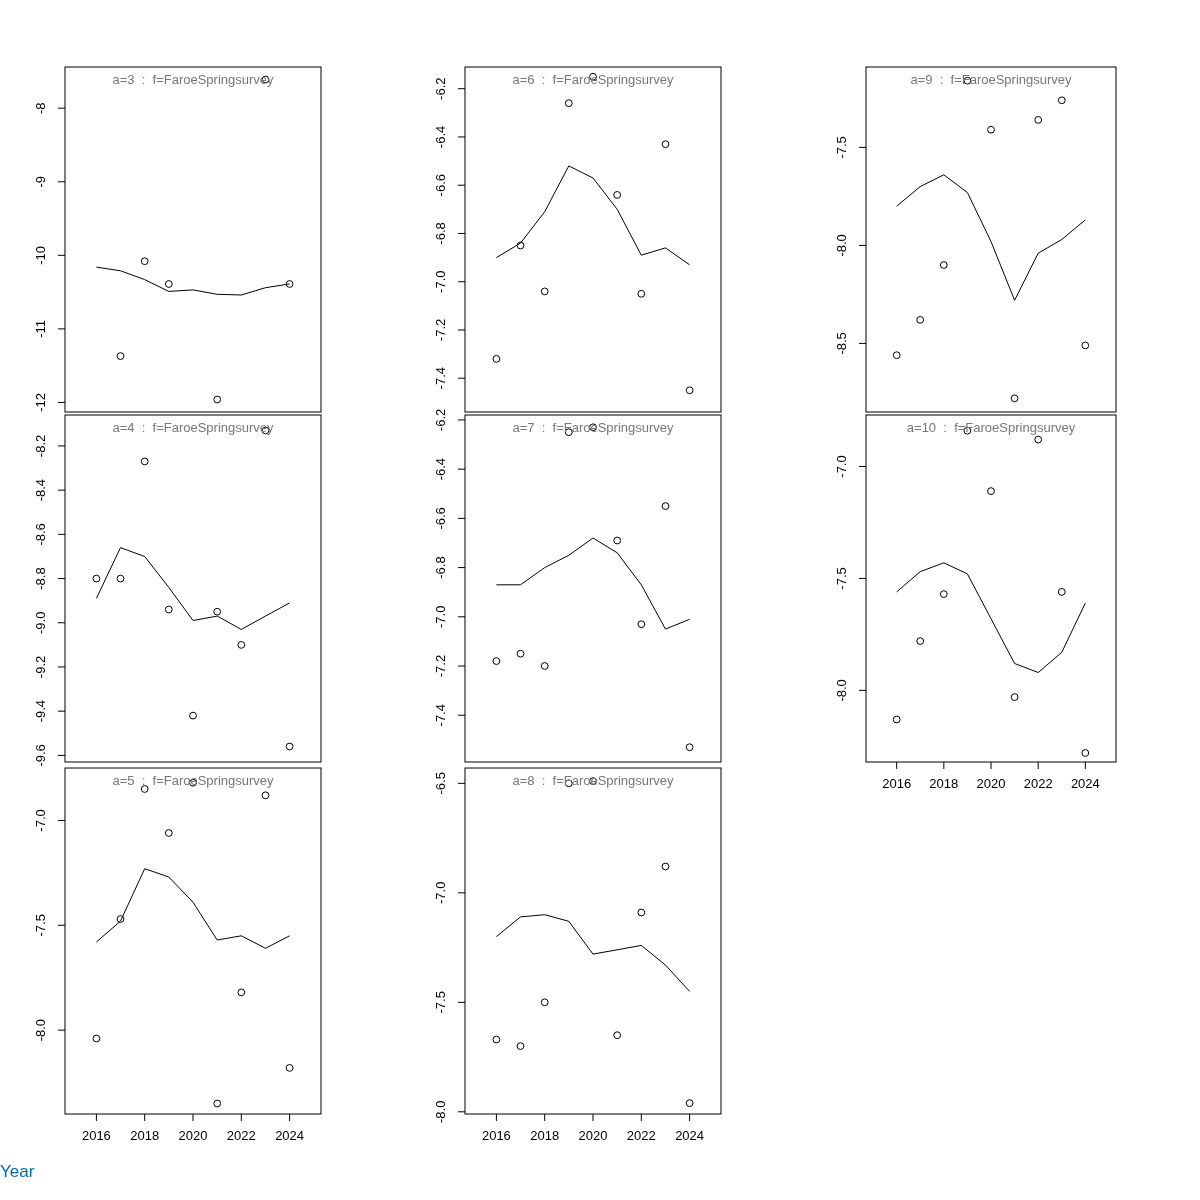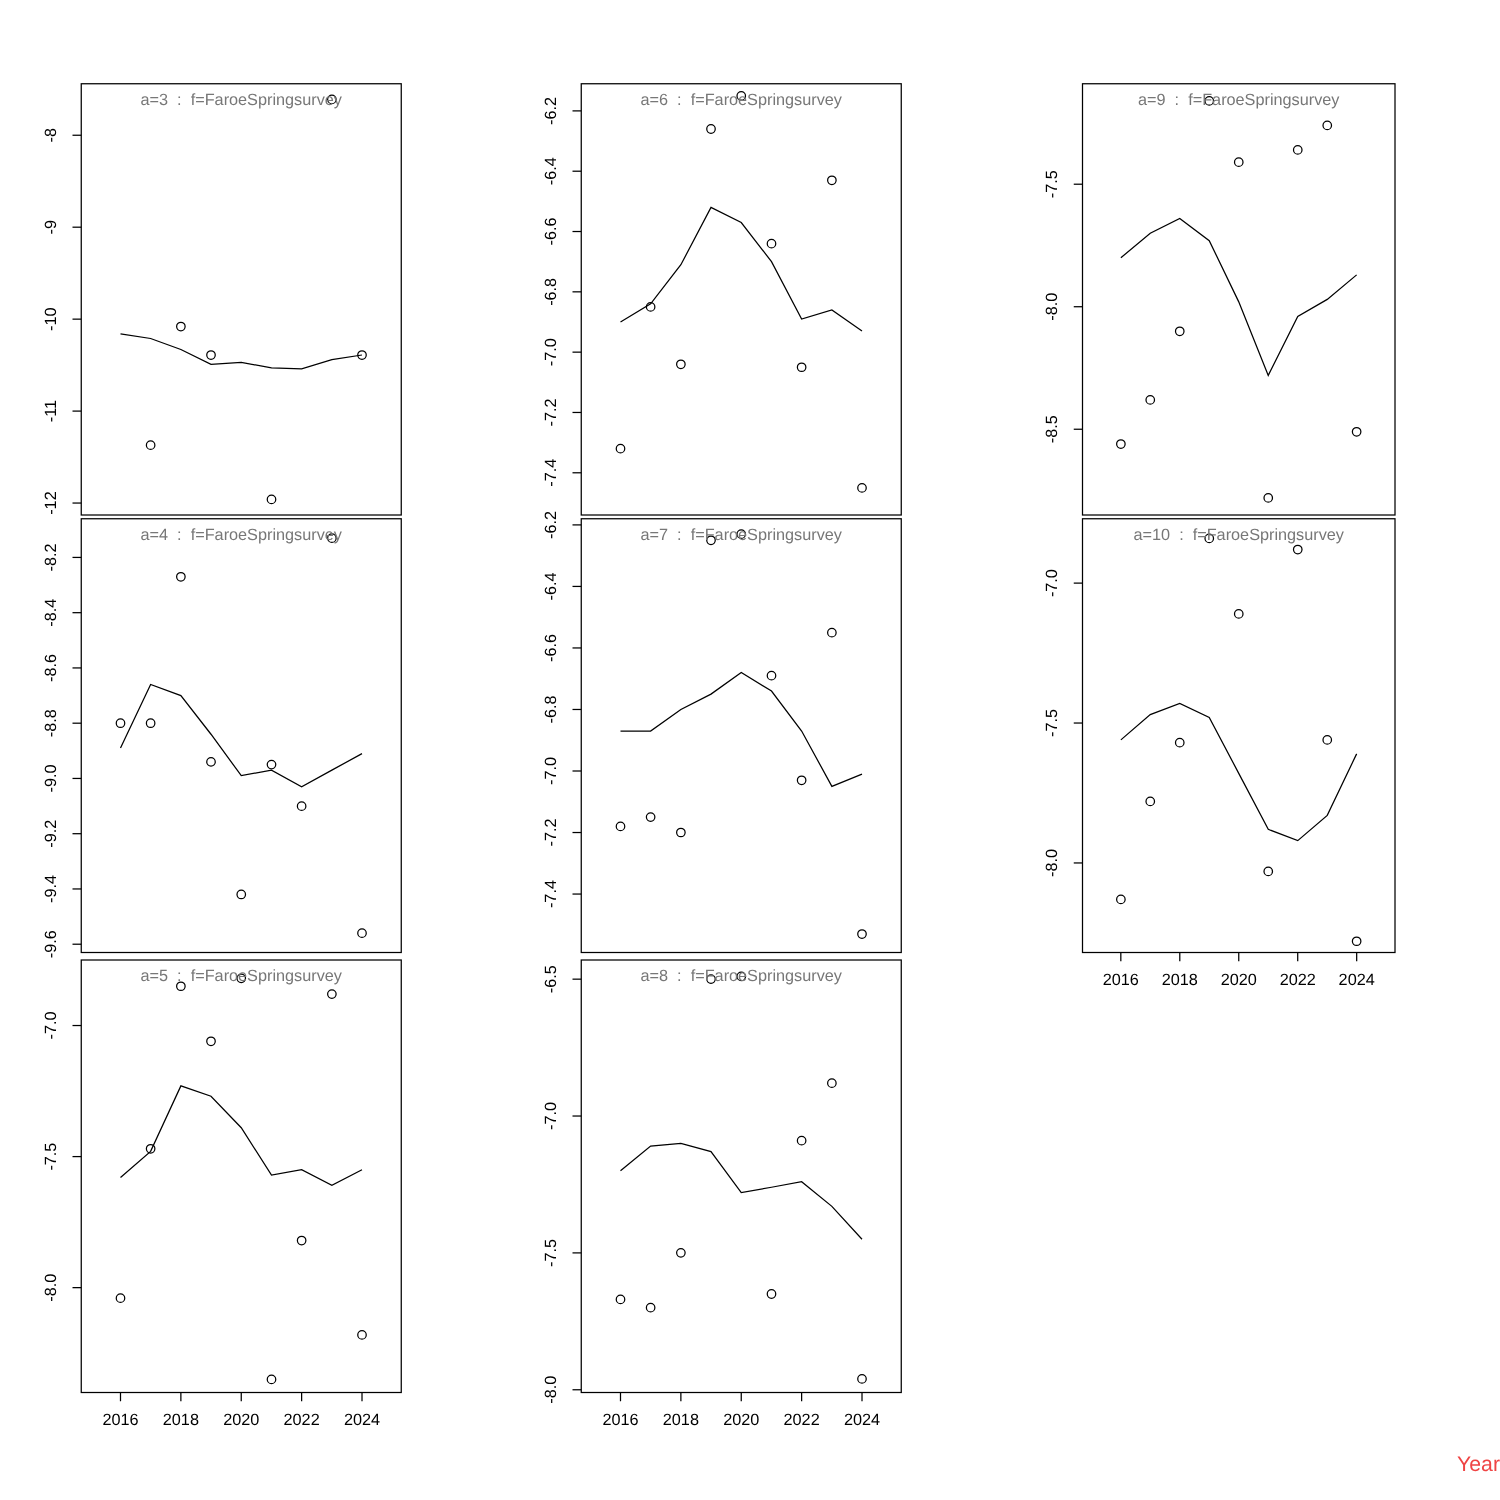--- a/index.html
+++ b/index.html
@@ -5,22 +5,22 @@
   html,body{margin:0;padding:0;background:#ffffff;}
   .figure{position:relative;width:1200px;height:1200px;background:#ffffff;overflow:hidden;
           font-family:"Liberation Sans",sans-serif;}
   svg{position:absolute;left:0;top:0;}
   .box{fill:none;stroke:#000000;stroke-width:1;}
   .tick{stroke:#000000;stroke-width:1;}
   .lab{font-family:"Liberation Sans",sans-serif;font-size:13px;fill:#000000;white-space:pre;}
   .title{font-family:"Liberation Sans",sans-serif;font-size:13px;fill:#777777;white-space:pre;}
   .trend{fill:none;stroke:#000000;stroke-width:1;}
   .pt{fill:none;stroke:#000000;stroke-width:1;}
-  .year-label{position:absolute;top:1162px;left:0;width:1200px;text-align:right;
-              font-size:17px;color:#ef4444;}
+  .year-label{position:absolute;top:1162px;left:0;width:1200px;text-align:left;
+              font-size:17px;color:#0369a1;}
 </style>
 </head>
 <body>
 
 <div class="figure">
   <svg id="lattice" width="1200" height="1200" viewBox="0 0 1200 1200">
       <g>
         <rect x="65" y="67" width="256" height="345" class="box"></rect>
         <line x1="58" y1="108.19402985074623" x2="65" y2="108.19402985074623" class="tick"></line>
         <text x="41" y="112.19402985074623" class="lab" text-anchor="middle" transform="rotate(-90 41 108.19402985074623)" xml:space="preserve">-8</text>

